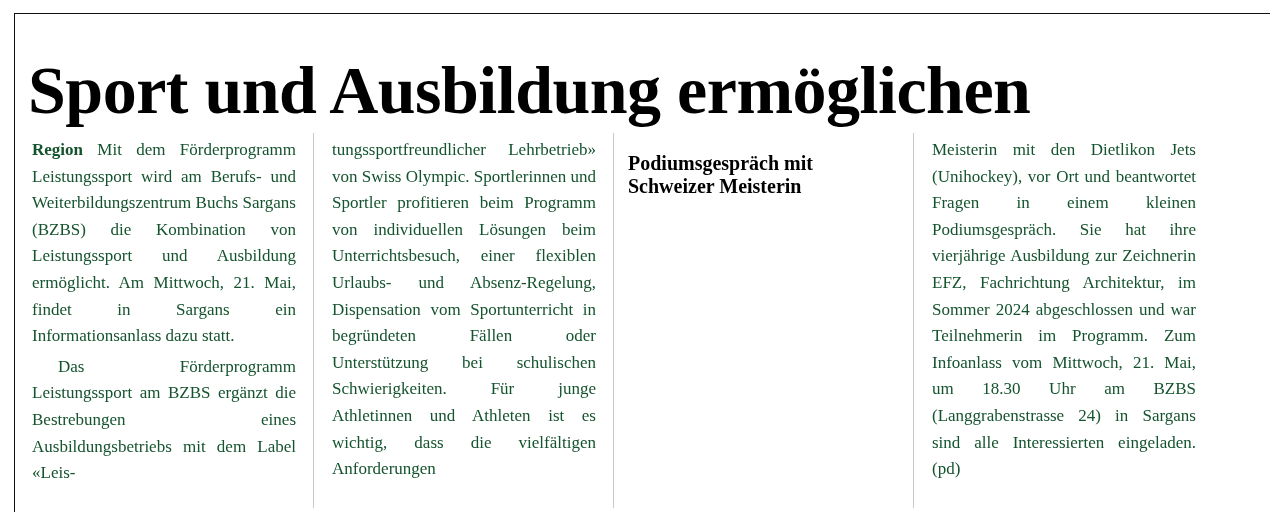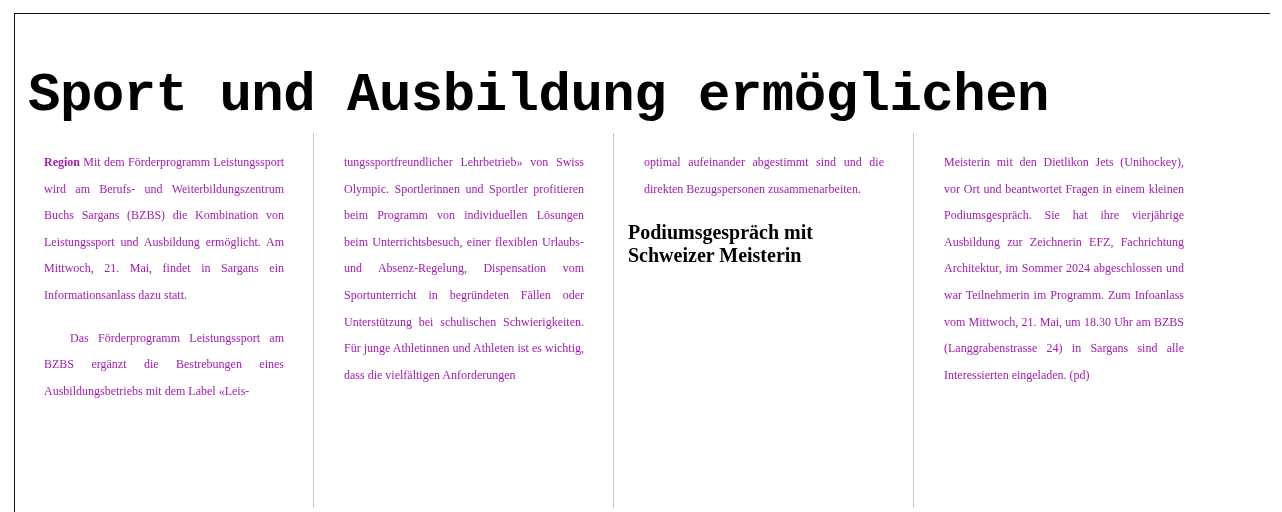--- a/index.html
+++ b/index.html
@@ -32,51 +32,51 @@
     position: absolute;
     left: 14px;
     top: 13px;
     width: 0;
     height: 499px;
     border-left: 1.5px solid #111111;
   }
   .headline {
     position: absolute;
     left: 28px;
-    top: 30px;
+    top: 14px;
     width: 1230px;
-    font-family: Liberation Mono, monospace;
+    font-family: Liberation Serif, serif;
     font-weight: bold;
-    font-size: 54px;
+    font-size: 68px;
     line-height: 60px;
     letter-spacing: -0.5px;
     color: #000000;
     white-space: nowrap;
   }
   .columns {
     position: absolute;
     left: 28px;
     top: 133px;
     width: 1232px;
     height: 375px;
     display: flex;
     gap: 28px;
   }
   .col {
     width: 272px;
     position: relative;
   }
   .col p {
-    margin: 16px;
-    font-size: 12px;
+    margin: 4px;
+    font-size: 17px;
     line-height: 26.6px;
     text-align: justify;
     text-justify: inter-word;
     hyphens: manual;
-    color: #a21caf;
+    color: #14532d;
   }
   .col p.indent {
     text-indent: 26px;
   }
   .col p + p {
     margin-top: 0;
   }
   .kicker {
     font-weight: bold;
   }
@@ -117,21 +117,20 @@
       <p class="indent">Das Förderprogramm Leistungssport am BZBS ergänzt die Bestrebungen eines Ausbildungsbetriebs mit dem Label «Leis-</p>
       <div class="col-divider"></div>
     </div>
 
     <div class="col">
       <p>tungssportfreundlicher Lehrbetrieb» von Swiss Olympic. Sportlerinnen und Sportler profitieren beim Programm von individuellen Lösungen beim Unterrichtsbesuch, einer flexiblen Urlaubs- und Absenz-Regelung, Dispensation vom Sportunterricht in begründeten Fällen oder Unterstützung bei schulischen Schwierigkeiten. Für junge Athletinnen und Athleten ist es wichtig, dass die vielfältigen Anforderungen</p>
       <div class="col-divider"></div>
     </div>
 
     <div class="col">
-      <p>optimal aufeinander abgestimmt sind und die direkten Bezugspersonen zusammenarbeiten.</p>
       <h2 class="subhead">Podiumsgespräch mit Schweizer Meisterin</h2>
       <div class="col-divider"></div>
     </div>
 
     <div class="col">
       <p><span>Meisterin mit den Dietlikon Jets (Unihockey), vor Ort und beantwortet Fragen in einem kleinen Podiumsgespräch. Sie hat ihre vierjährige Ausbildung zur Zeichnerin EFZ, Fachrichtung Architektur, im Sommer 2024 abgeschlossen und war Teilnehmerin im Programm. Zum Infoanlass vom Mittwoch, 21. Mai, um 18.30 Uhr am BZBS (Langgrabenstrasse 24) in Sargans sind alle Interessierten eingeladen. </span><span class="credit">(pd)</span></p>
 
     </div>
 
   </div>

